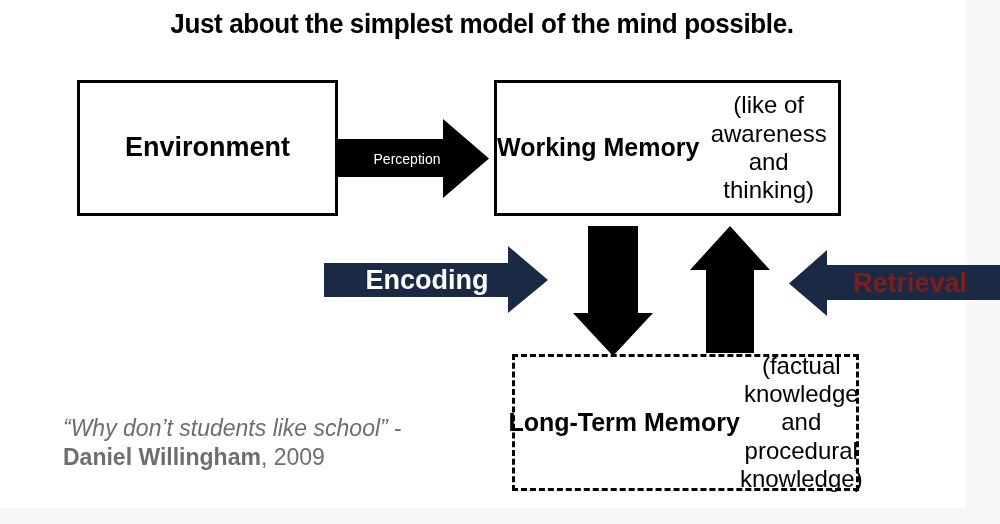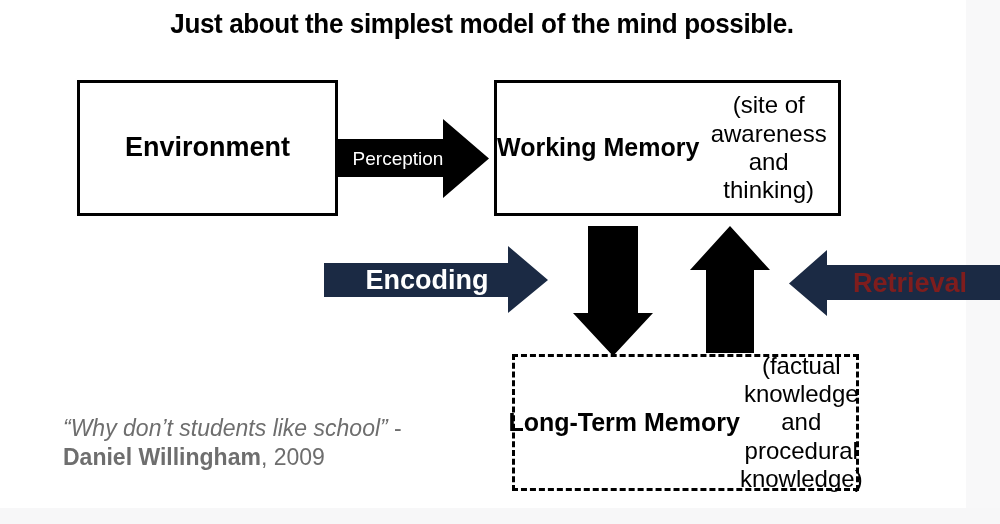--- a/index.html
+++ b/index.html
@@ -85,22 +85,22 @@
     position: absolute;
     display: flex;
     align-items: center;
     justify-content: center;
     color: #ffffff;
     pointer-events: none;
   }
 
   #perception-arrow { left: 337px; top: 117px; width: 154px; height: 83px; }
   #perception-label {
-    left: 328px; top: 117px; width: 140px; height: 83px;
-    font-size: 19px; font-weight: normal;
+    left: 337px; top: 117px; width: 140px; height: 83px;
+    font-size: 14px; font-weight: normal;
   }
 
   #encoding-arrow { left: 324px; top: 246px; width: 225px; height: 68px; }
   #encoding-label {
     left: 324px; top: 246px; width: 206px; height: 68px;
     font-size: 27px; font-weight: bold;
   }
 
   #retrieval-arrow { left: 789px; top: 250px; width: 211px; height: 67px; }
   #retrieval-label {
@@ -142,21 +142,21 @@
   <div class="arrow" id="perception-arrow">
     <svg width="154" height="83" viewBox="0 0 154 83">
       <polygon points="0,22 106,22 106,2 152,41.5 106,81 106,60 0,60" fill="#000000"></polygon>
     </svg>
   </div>
   <div class="arrow-label" id="perception-label" style="color: rgb(255, 255, 255);">Perception</div>
 
   <div class="box" id="wm-box" style="border-style: solid;">
     <div class="box-title">Working Memory</div>
     <div class="box-sub">
-      <span class="l">(site of awareness and</span>
+      <span class="l">(like of awareness and</span>
       <span class="l">thinking)</span>
     </div>
   </div>
 
   <div class="arrow" id="encoding-arrow">
     <svg width="225" height="68" viewBox="0 0 225 68">
       <polygon points="0,17 184,17 184,0 224,34 184,67 184,51 0,51" fill="#1b2a44"></polygon>
     </svg>
   </div>
   <div class="arrow-label" id="encoding-label" style="color: rgb(255, 255, 255);">Encoding</div>

